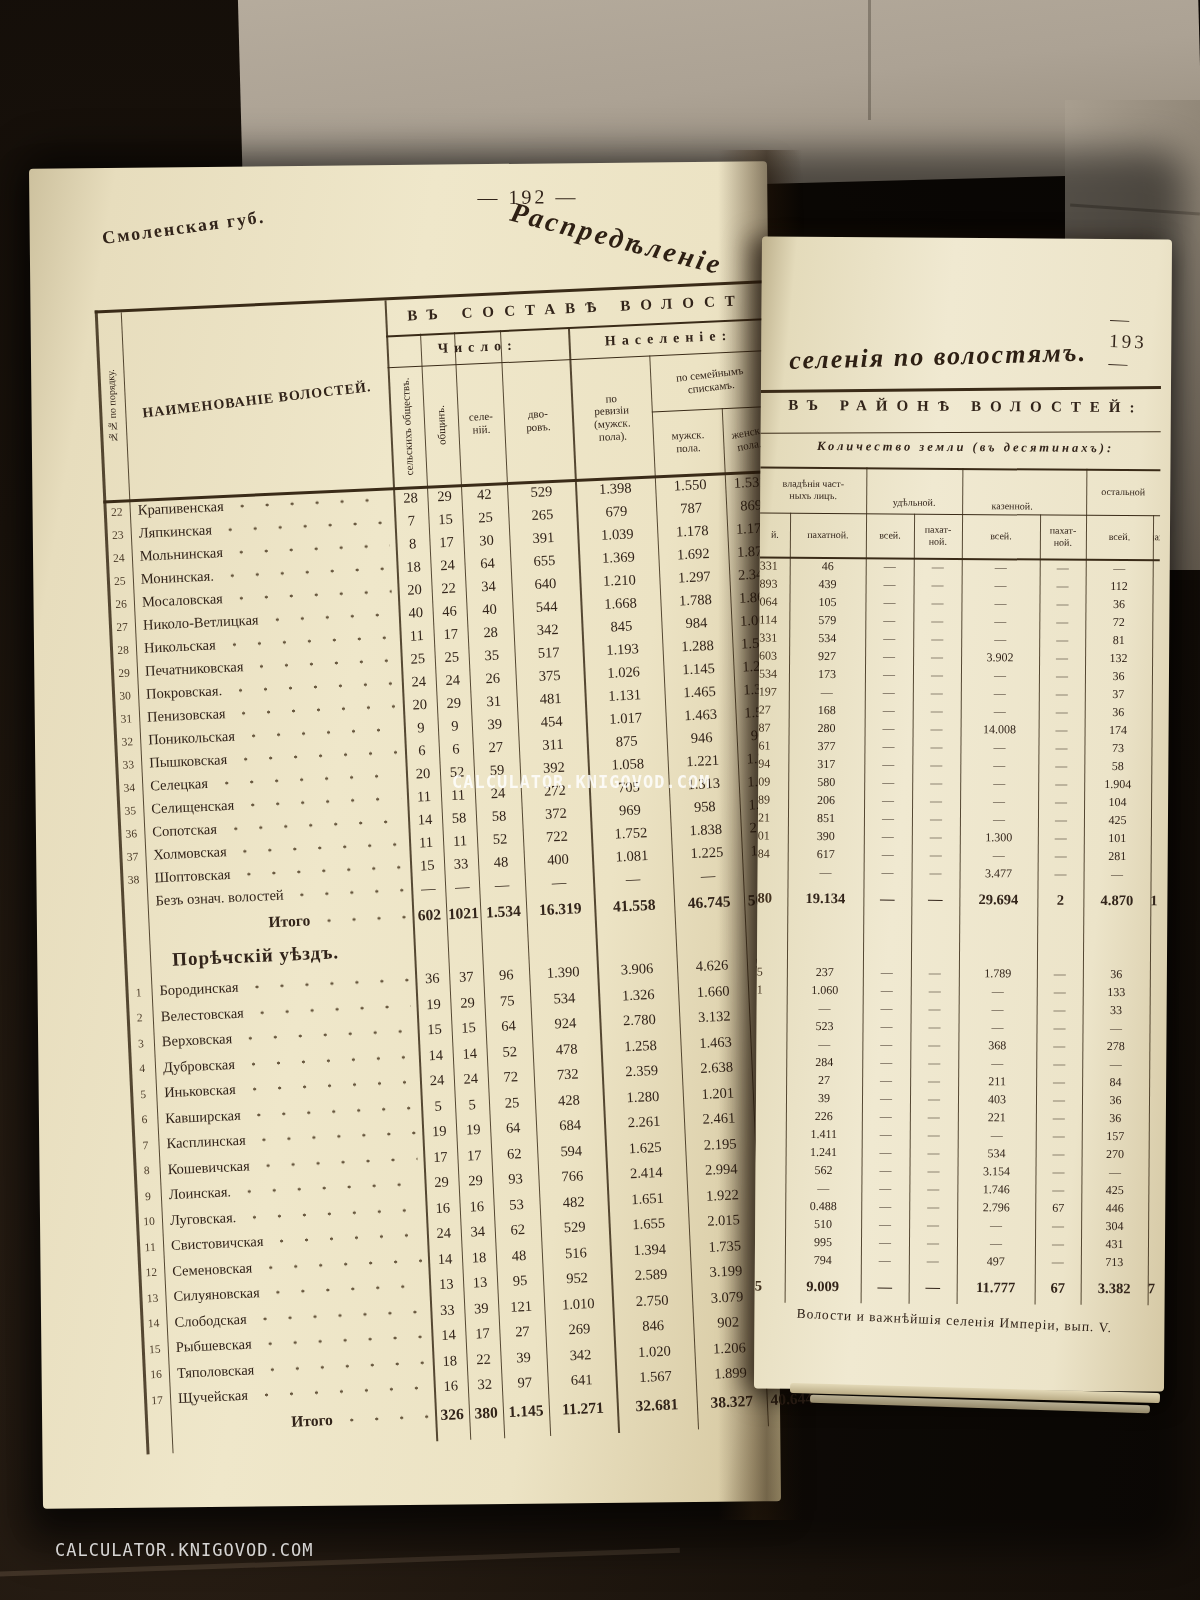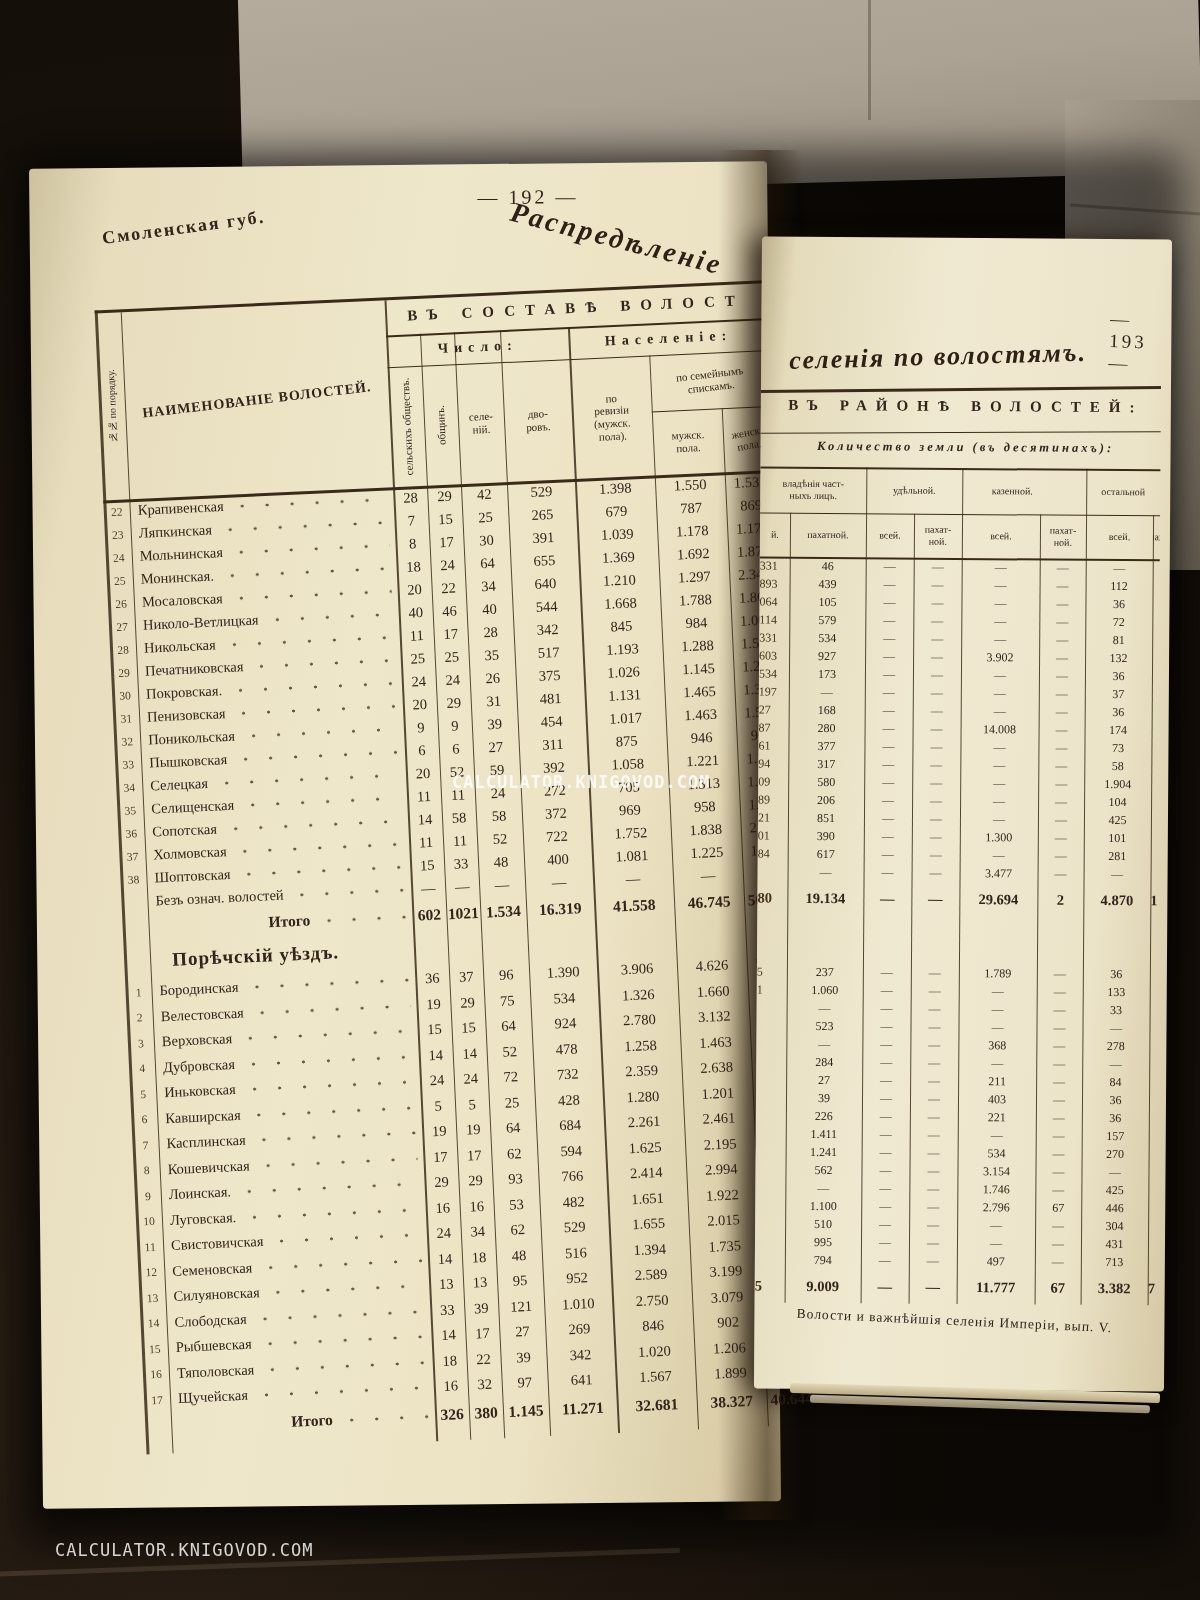--- a/index.html
+++ b/index.html
@@ -668,22 +668,22 @@
     <div class="hline" style="left:0;top:194px;width:400px;height:1px;transform:rotate(-.6deg);"></div>
     <div class="land">Количество земли (въ десятинахъ):</div>
 
     <div id="rtable">
       <div class="hline" style="left:0;top:0;width:400px;height:2px;"></div>
       <div class="hline" style="left:0;top:46px;width:400px;height:1px;"></div>
       <div class="hline" style="left:0;top:90px;width:400px;height:1.5px;"></div>
 
       <div class="hcell rhead" style="left:0;top:0;width:106px;height:46px;">владѣнія част-
 ныхъ лицъ.</div>
-      <div class="hcell rhead" style="left:106px;top:0;width:96px;height:46px;">удѣльной.</div>
-      <div class="hcell rhead" style="left:202px;top:0;width:100px;height:46px;">казенной.</div>
+      <div class="hcell rhead" style="left:106px;top:12px;width:96px;height:46px;">удѣльной.</div>
+      <div class="hcell rhead" style="left:202px;top:15px;width:100px;height:46px;">казенной.</div>
       <div class="hcell rhead" style="left:326px;top:0;width:74px;height:46px;">остальной</div>
 
       <div class="hcell rhead" style="left:0;top:46px;width:30px;height:44px;">й.</div>
       <div class="hcell rhead" style="left:30px;top:46px;width:76px;height:44px;">пахатной.</div>
       <div class="hcell rhead" style="left:106px;top:46px;width:48px;height:44px;">всей.</div>
       <div class="hcell rhead" style="left:154px;top:46px;width:48px;height:44px;">пахат-
 ной.</div>
       <div class="hcell rhead" style="left:202px;top:46px;width:78px;height:44px;">всей.</div>
       <div class="hcell rhead" style="left:280px;top:46px;width:46px;height:44px;">пахат-
 ной.</div>
@@ -1017,21 +1017,21 @@
               <div class="c-val">—</div>
               <div class="c-val">—</div>
               <div class="c-val">—</div>
               <div class="c-val">1.746</div>
               <div class="c-val">—</div>
               <div class="c-val">425</div>
               <div class="c-val"></div>
             </div>
             <div class="rrow">
               <div class="c-frag"></div>
-              <div class="c-val">1.100</div>
+              <div class="c-val">0.488</div>
               <div class="c-val">—</div>
               <div class="c-val">—</div>
               <div class="c-val">2.796</div>
               <div class="c-val">67</div>
               <div class="c-val">446</div>
               <div class="c-val"></div>
             </div>
             <div class="rrow">
               <div class="c-frag"></div>
               <div class="c-val">510</div>

